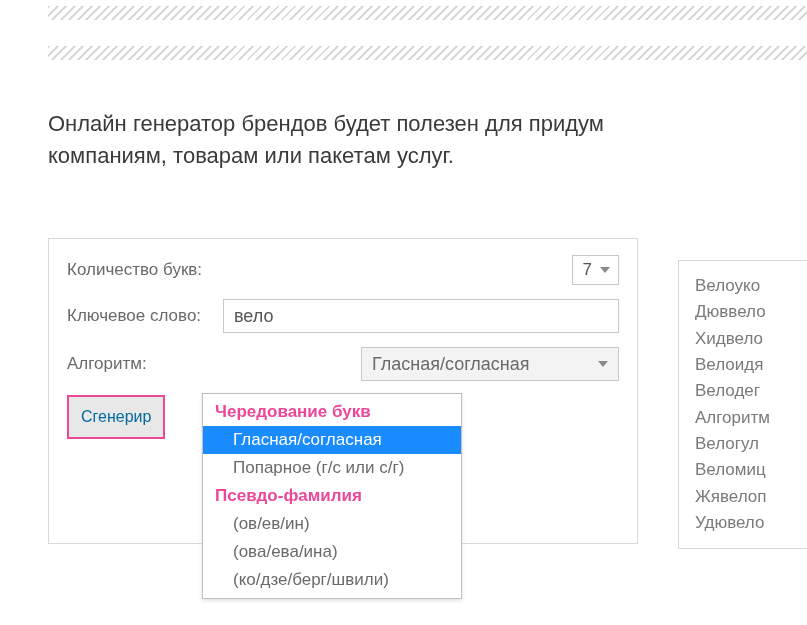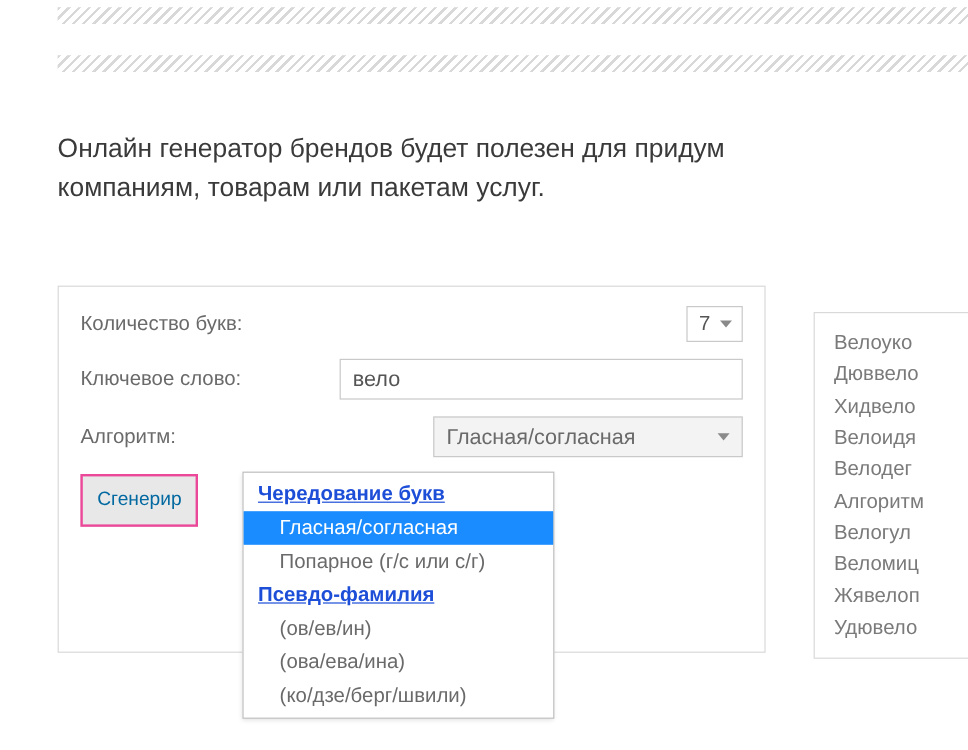--- a/index.html
+++ b/index.html
@@ -77,21 +77,21 @@
   .select-large .caret {
     width: 0; height: 0;
     border-left: 5px solid transparent;
     border-right: 5px solid transparent;
     border-top: 6px solid #8a8a8a;
   }
   .text-input {
     border: 1px solid #c9c9c9;
     background: #fff;
     height: 34px;
-    width: 336px;
+    width: 396px;
     padding: 0 10px;
     font-size: 18px;
     color: #555;
     outline: none;
   }
   .select-large {
     display: inline-flex;
     align-items: center;
     justify-content: space-between;
     border: 1px solid #c9c9c9;
@@ -121,22 +121,21 @@
     border: 1px solid #bfbfbf;
     background: #fff;
     box-shadow: 0 2px 4px rgba(0,0,0,0.12);
     font-size: 17px;
     color: #6a6a6a;
     padding: 4px 0;
   }
   .dropdown .optgroup {
     padding: 4px 12px;
     font-weight: bold;
-    color: #1d4ed8;
-    text-decoration: underline;
+    color: #ec4899;
   }
   .dropdown .option {
     padding: 4px 12px 4px 30px;
     cursor: pointer;
   }
   .dropdown .option.selected {
     background: #1a8cff;
     color: #fff;
   }
 

